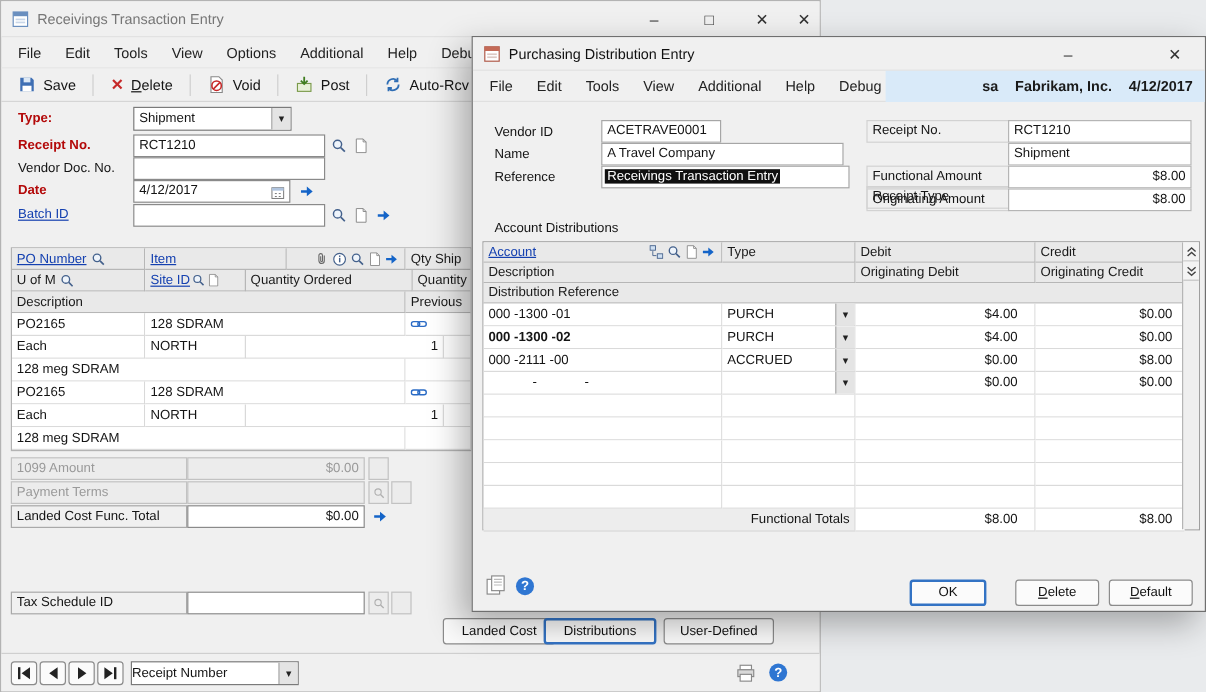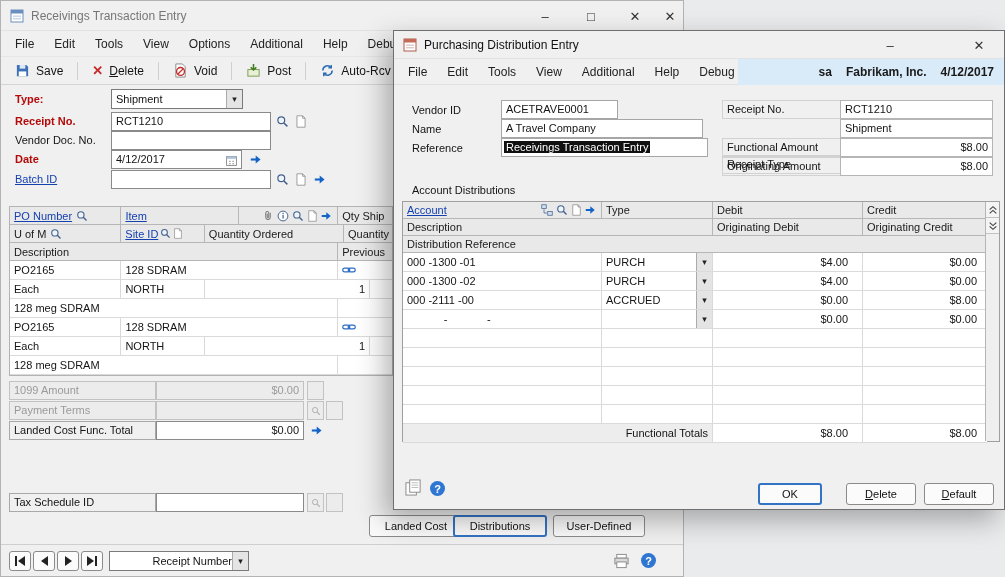--- a/index.html
+++ b/index.html
@@ -376,21 +376,21 @@
           <span class="tri-l"></span>
         </div>
       <div class="btn" style="left:56px;top:6px;width:22px;height:20px;">
           <span class="tri-r"></span>
         </div>
       <div class="btn" style="left:80px;top:6px;width:22px;height:20px;gap:1px;">
           <span class="tri-r"></span>
           <span class="bar"></span>
         </div>
       <div class="abs combo" style="left:108px;top:6px;width:140px;height:20px;">
-        <span style="flex:1;padding-left:0;text-align:right;">Receipt Number</span>
+        <span style="flex:1;padding-left:0;">Receipt Number</span>
         <span class="combo-arrow">▾</span>
       </div>
       <span class="abs ic" style="left:612px;top:8px;">
         <svg width="17" height="16" viewBox="0 0 18 16">
             <rect x="4" y="1" width="10" height="4" fill="#fff" stroke="#888"></rect>
             <rect x="2" y="5" width="14" height="6" fill="#d9d9d9" stroke="#888"></rect>
             <rect x="4" y="9" width="10" height="6" fill="#fff" stroke="#888"></rect>
           </svg>
       </span>
       <span class="abs help-circle" style="left:640px;top:8px;">?</span>
@@ -422,21 +422,21 @@
       <span class="menu-item">Help</span>
       <span class="menu-item">Debug</span>
     </div>
     <div class="abs" style="left:344px;top:28px;width:268px;height:26px;background:#d9eaf9;display:flex;align-items:center;justify-content:flex-end;gap:14px;padding-right:12px;font-size:12px;font-weight:bold;color:#1a1a1a;">
       <span>sa</span>
       <span>Fabrikam, Inc.</span>
       <span>4/12/2017</span>
     </div>
 
     <span class="abs" style="left:18px;top:73px;">Vendor ID</span>
-    <div class="field" style="left:107px;top:69px;width:117px;border-color:#a6a6a6;">ACETRAVE0001</div>
+    <div class="field" style="left:107px;top:69px;width:100px;border-color:#a6a6a6;">ACETRAVE0001</div>
     <span class="abs" style="left:18px;top:92px;">Name</span>
     <div class="field" style="left:107px;top:88px;width:202px;border-color:#a6a6a6;">A Travel Company</div>
     <span class="abs" style="left:18px;top:111px;">Reference</span>
     <div class="field" style="left:107px;top:107px;width:207px;border-color:#a6a6a6;padding:0 2px;">
       <span style="background:#101010;color:#fff;padding:0 2px;">Receivings Transaction Entry</span>
     </div>
 
     <div class="cellbox" style="left:328px;top:69px;width:119px;background:transparent;color:#141414;border-color:#d2d2d2;">Receipt No.</div>
     <div class="cellbox" style="left:446px;top:69px;width:153px;background:#fff;color:#141414;border-color:#b5b5b5;">RCT1210</div>
     <div class="cellbox" style="left:328px;top:88px;width:119px;background:transparent;color:#141414;border-color:#d2d2d2;margin-top:36px;">Receipt Type</div>
@@ -515,21 +515,21 @@
           <div class="dcell pre" style="width:199px;">000 -1300 -01</div>
           <div class="dcell" style="width:111px;padding:0;">
             <span style="flex:1;padding-left:4px;">PURCH</span>
             <span class="combo-arrow">▾</span>
           </div>
           <div class="dcell num" style="width:150px;padding-right:14px;">$4.00</div>
           <div class="dcell num" style="width:124px;border-right:none;padding-right:10px;">$0.00</div>
         </div>
 
         <div class="grid-row" style="height:19px;">
-          <div class="dcell pre" style="width:199px;">000 -1300 -02</div>
+          <div class="dcell pre" style="width:199px;font-weight:bold;">000 -1300 -02</div>
           <div class="dcell" style="width:111px;padding:0;">
             <span style="flex:1;padding-left:4px;">PURCH</span>
             <span class="combo-arrow">▾</span>
           </div>
           <div class="dcell num" style="width:150px;padding-right:14px;">$4.00</div>
           <div class="dcell num" style="width:124px;border-right:none;padding-right:10px;">$0.00</div>
         </div>
 
         <div class="grid-row" style="height:19px;">
           <div class="dcell pre" style="width:199px;">000 -2111 -00</div>

